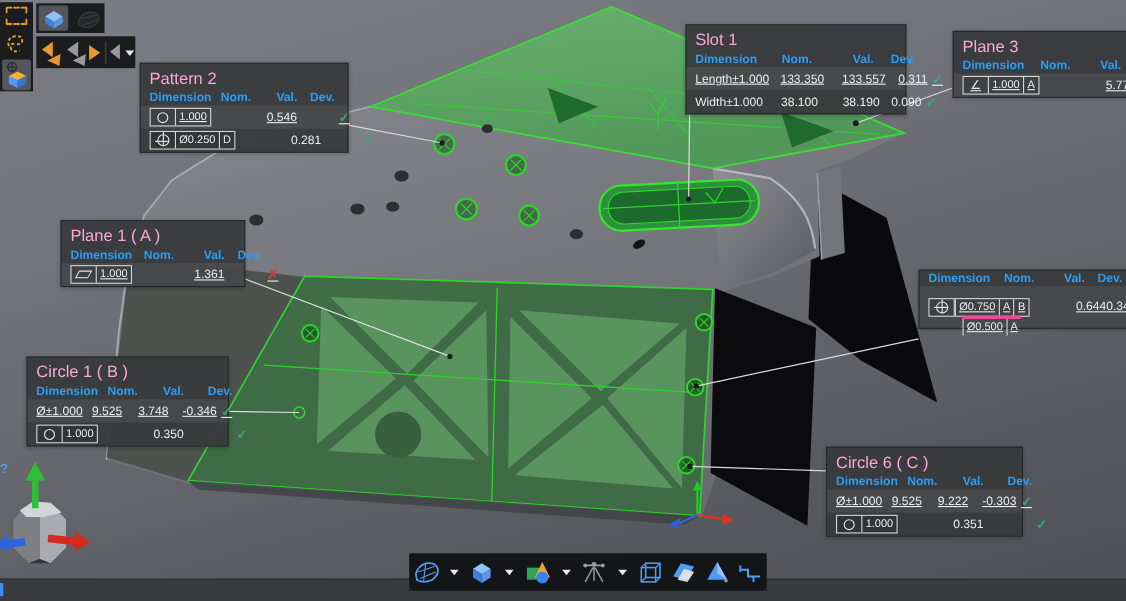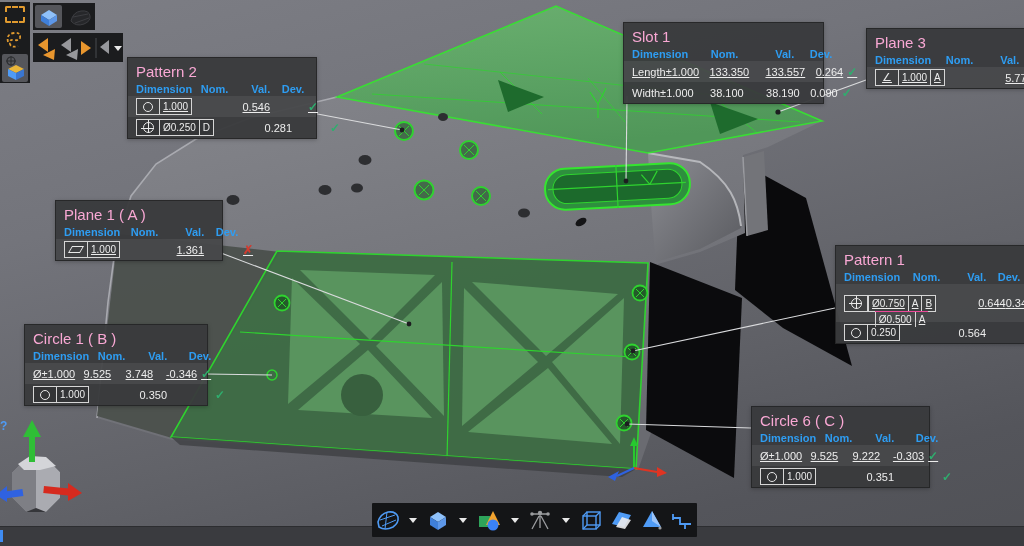--- a/index.html
+++ b/index.html
@@ -31,21 +31,21 @@
   .symcell{width:16px;justify-content:center;}
   .circ-sym{display:inline-block;width:8px;height:8px;border:1px solid #e9e9e9;border-radius:50%;}
   .pos-sym{display:inline-block;position:relative;width:9px;height:9px;border:1px solid #e9e9e9;border-radius:50%;}
   .pos-sym:before{content:"";position:absolute;left:50%;top:-3px;width:1px;height:13px;background:#e9e9e9;}
   .pos-sym:after{content:"";position:absolute;top:50%;left:-3px;height:1px;width:13px;background:#e9e9e9;}
   .flat-sym{display:inline-block;width:10px;height:5px;border:1px solid #e9e9e9;transform:skewX(-30deg);}
   .ang-sym{font-size:11px;color:#e9e9e9;font-style:normal;}
   .comp-lines{display:flex;flex-direction:column;padding:0!important;}
   .comp-line{display:flex;}
   .comp-line>span{display:flex;align-items:center;border-left:1px solid #d6d6d6;padding:0 3px;font-size:10px;height:15px;}
-  .comp-line+.comp-line{border-top:1px solid #ec4899;text-align:right;}
+  .comp-line+.comp-line{border-top:3px solid #ec4899;text-align:right;}
   .num.two{display:flex;flex-direction:row;line-height:15px;}
   
   .tb{position:absolute;background:#1b1c1e;display:flex;align-items:center;}
   .tb-v{flex-direction:column;}
   .tbtn{display:flex;align-items:center;justify-content:center;}
   .sel{background:#55565b;border-radius:2px;}
   .dash-rect{width:16px;height:13px;border:2px dashed #e09a2f;border-radius:2px;}
   .caret{width:0;height:0;border-left:4px solid transparent;border-right:4px solid transparent;border-top:5px solid #e8e8e8;margin:0 4px;}
   .bottom-bar{position:absolute;left:372px;top:503px;width:325px;height:34px;background:#141517;
     display:flex;align-items:center;justify-content:space-around;z-index:5;border-radius:1px;}
@@ -321,21 +321,21 @@
       <span>Dimension</span>
       <span class="h-num">Nom.</span>
       <span class="h-num">Val.</span>
       <span class="h-num">Dev.</span>
         <span></span>
     </div>
     <div class="row alt">
       <span class="dimcell">Length±1.000</span>
       <span class="num">133.350</span>
       <span class="num">133.557</span>
-      <span class="num">0.264</span>
+      <span class="num">0.311</span>
       <span class="st pass">✓</span>
     </div>
     <div class="row">
       <span class="dimcell">Width±1.000</span>
       <span class="num">38.100</span>
       <span class="num">38.190</span>
       <span class="num">0.090</span>
       <span class="st pass">✓</span>
     </div>
   </div>
@@ -415,21 +415,20 @@
           </span>
         </span>
       <span class="num"></span>
         <span class="num">0.350</span>
         <span class="num"></span>
       <span class="st pass">✓</span>
     </div>
   </div>
 
   <div class="co co-pt1" style="left:835px;top:245px;width:189px">
-    <div class="title">Pattern 1</div>
     <div class="hdr">
       <span>Dimension</span>
       <span class="h-num">Nom.</span>
       <span class="h-num">Val.</span>
       <span class="h-num">Dev.</span>
         <span></span>
     </div>
     <div class="row alt" style="min-height:36px">
       <span class="dimcell">
         <span class="gdt">
@@ -450,34 +449,20 @@
         </span>
       </span>
       <span class="num"></span>
       <span class="num two">
           <span>0.644</span>
           <span>0.342</span>
         </span>
       <span class="num"></span>
 
     </div>
-    <div class="row">
-      <span class="dimcell">
-          <span class="gdt">
-            <span class="symcell">
-              <i class="circ-sym"></i>
-            </span>
-            <span>0.250</span>
-          </span>
-        </span>
-      <span class="num"></span>
-        <span class="num">0.564</span>
-        <span class="num"></span>
-      <span class="st fail">✗</span>
-    </div>
   </div>
 
   <div class="co co-c1" style="left:751px;top:406px;width:177px">
     <div class="title">Circle 6 ( C )</div>
     <div class="hdr">
       <span>Dimension</span>
       <span class="h-num">Nom.</span>
       <span class="h-num">Val.</span>
       <span class="h-num">Dev.</span>
         <span></span>

